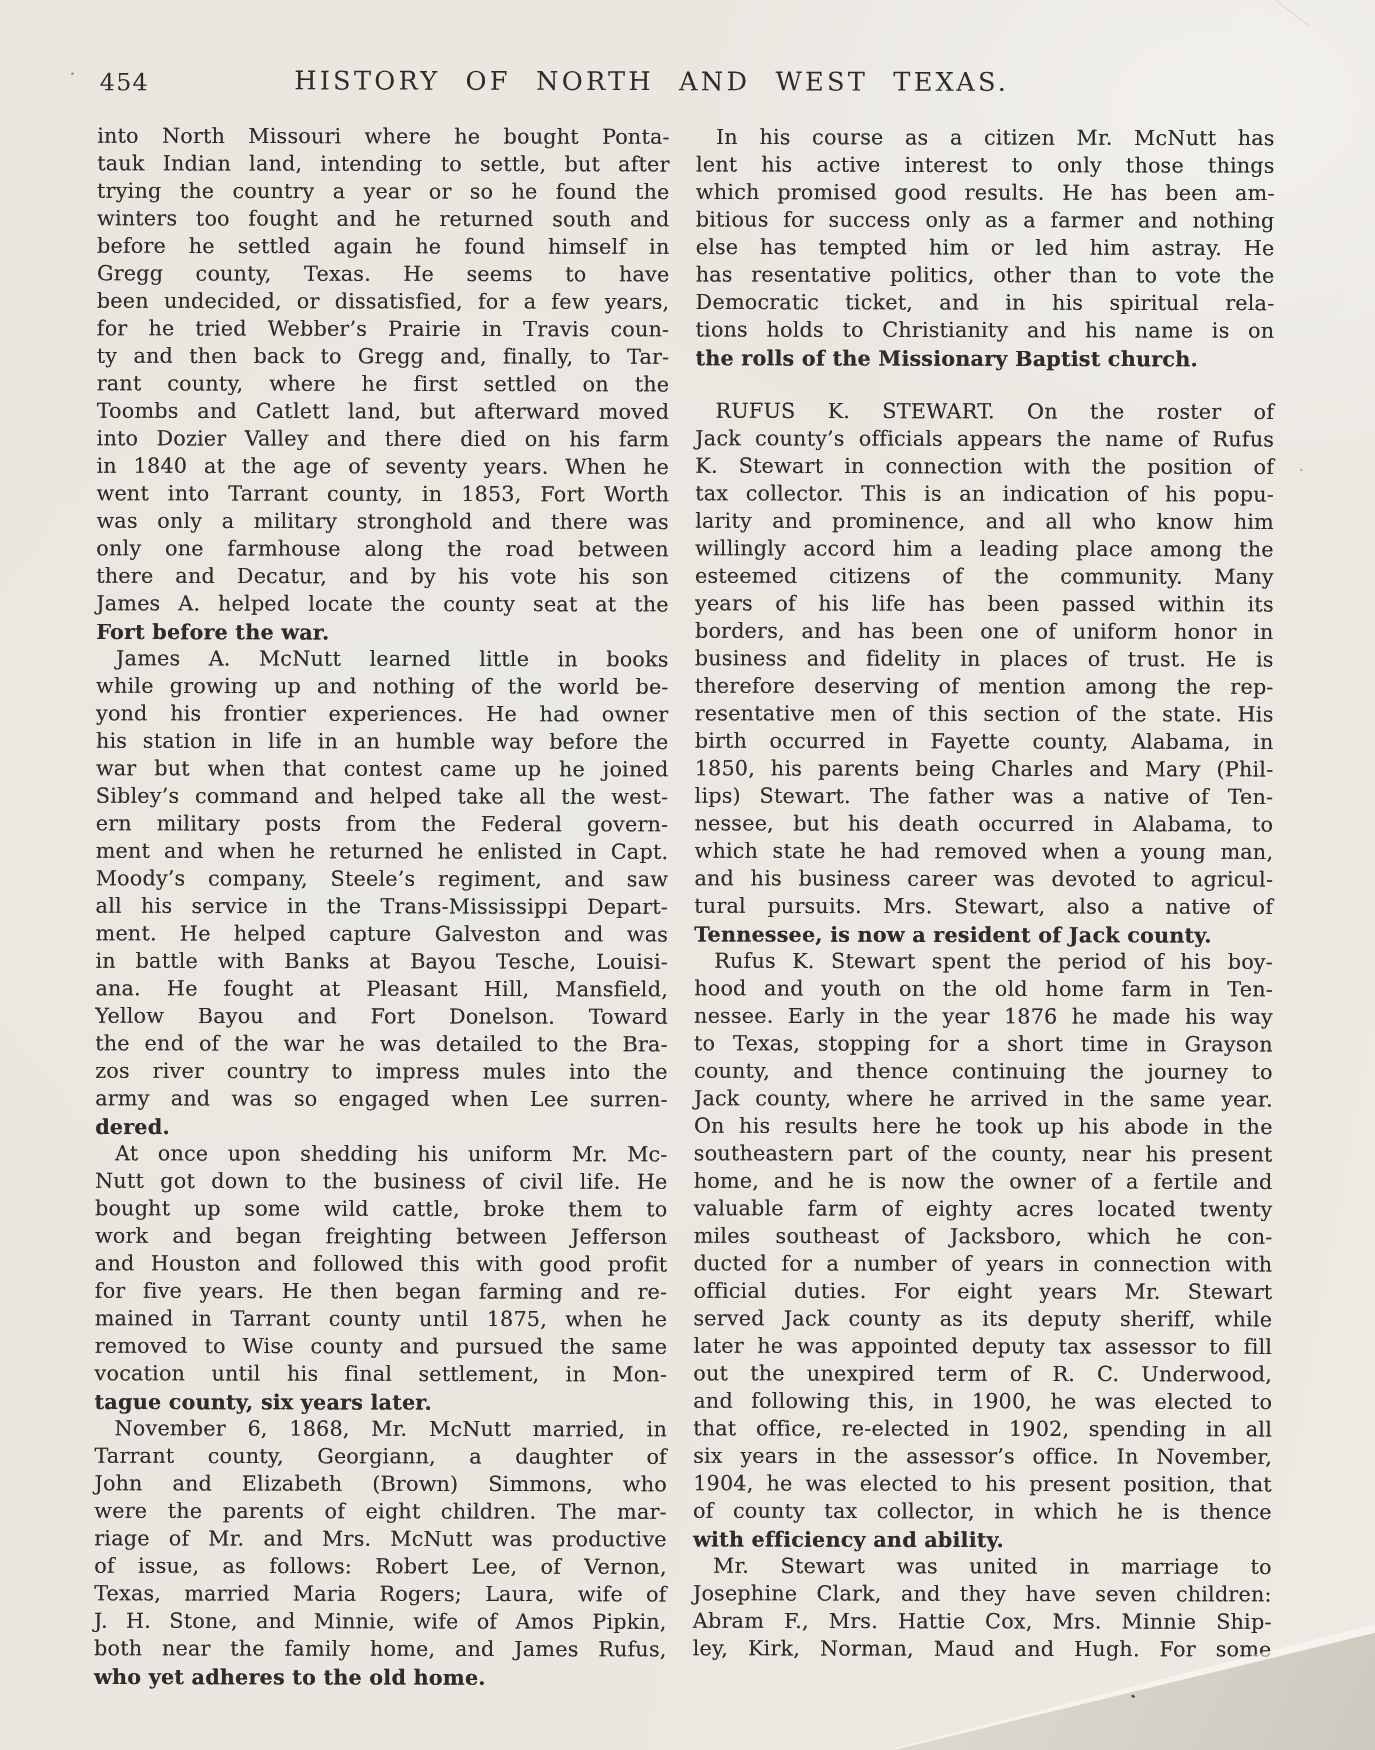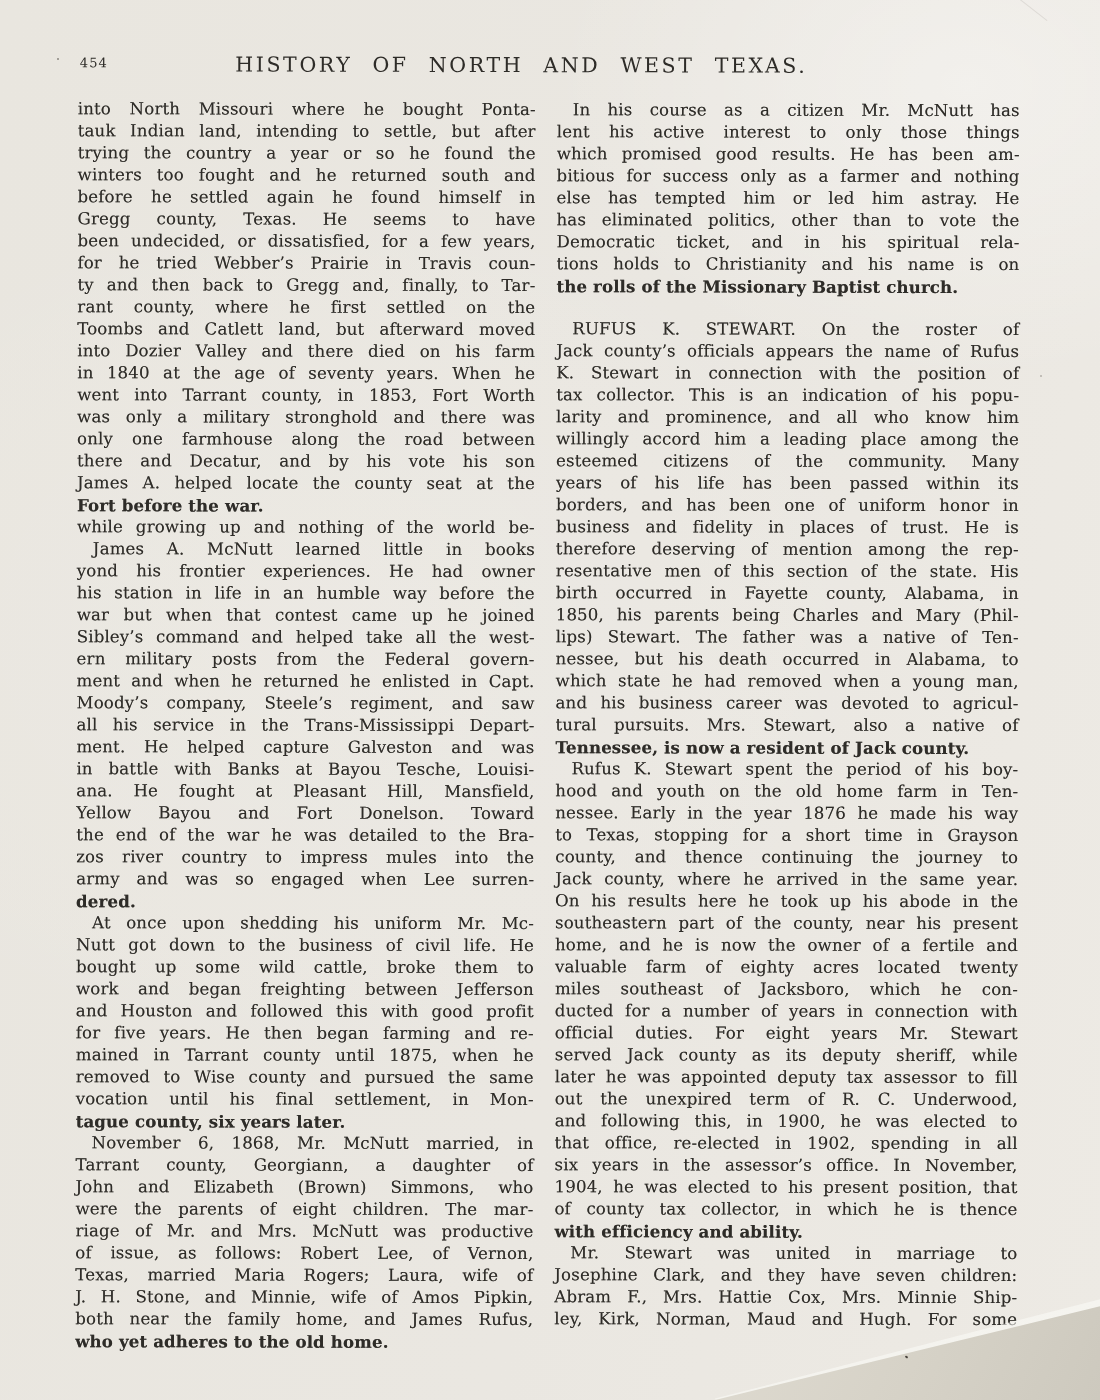--- a/index.html
+++ b/index.html
@@ -23,21 +23,21 @@
     left: 0; top: 0; width: 1100px;
     transform: rotate(0.12deg);
     transform-origin: 0 0;
   }
   .header {
     position: absolute;
     left: 78px; top: 52px; width: 942px; height: 30px;
   }
   .pagenum {
     position: absolute; left: 2px; top: 3px;
-    font-size: 13px; letter-spacing: 1px;
+    font-size: 19px; letter-spacing: 1px;
   }
   .title {
     position: absolute; left: 0; right: 55px; top: 0;
     text-align: center;
     font-size: 20.5px;
     letter-spacing: 2.6px;
     word-spacing: 11px;
     white-space: nowrap;
   }
   .col {
@@ -107,22 +107,22 @@
           <div class="line">into Dozier Valley and there died on his farm</div>
           <div class="line">in 1840 at the age of seventy years. When he</div>
           <div class="line">went into Tarrant county, in 1853, Fort Worth</div>
           <div class="line">was only a military stronghold and there was</div>
           <div class="line">only one farmhouse along the road between</div>
           <div class="line">there and Decatur, and by his vote his son</div>
           <div class="line">James A. helped locate the county seat at the</div>
           <div class="line last">Fort before the war.</div>
         </div>
         <div class="para">
+          <div class="line indent">James A. McNutt learned little in books</div>
           <div class="line">while growing up and nothing of the world be-</div>
-          <div class="line indent">James A. McNutt learned little in books</div>
           <div class="line">yond his frontier experiences. He had owner</div>
           <div class="line">his station in life in an humble way before the</div>
           <div class="line">war but when that contest came up he joined</div>
           <div class="line">Sibley’s command and helped take all the west-</div>
           <div class="line">ern military posts from the Federal govern-</div>
           <div class="line">ment and when he returned he enlisted in Capt.</div>
           <div class="line">Moody’s company, Steele’s regiment, and saw</div>
           <div class="line">all his service in the Trans-Mississippi Depart-</div>
           <div class="line">ment. He helped capture Galveston and was</div>
           <div class="line">in battle with Banks at Bayou Tesche, Louisi-</div>
@@ -158,21 +158,21 @@
           <div class="line last">who yet adheres to the old home.</div>
         </div>
       </div>
     <div class="col col-right">
         <div class="para">
           <div class="line indent">In his course as a citizen Mr. McNutt has</div>
           <div class="line">lent his active interest to only those things</div>
           <div class="line">which promised good results. He has been am-</div>
           <div class="line">bitious for success only as a farmer and nothing</div>
           <div class="line">else has tempted him or led him astray. He</div>
-          <div class="line">has eliminated politics, other than to vote the</div>
+          <div class="line">has resentative politics, other than to vote the</div>
           <div class="line">Democratic ticket, and in his spiritual rela-</div>
           <div class="line">tions holds to Christianity and his name is on</div>
           <div class="line last">the rolls of the Missionary Baptist church.</div>
         </div>
         <div class="para space-before">
           <div class="line indent">RUFUS K. STEWART. On the roster of</div>
           <div class="line">Jack county’s officials appears the name of Rufus</div>
           <div class="line">K. Stewart in connection with the position of</div>
           <div class="line">tax collector. This is an indication of his popu-</div>
           <div class="line">larity and prominence, and all who know him</div>

